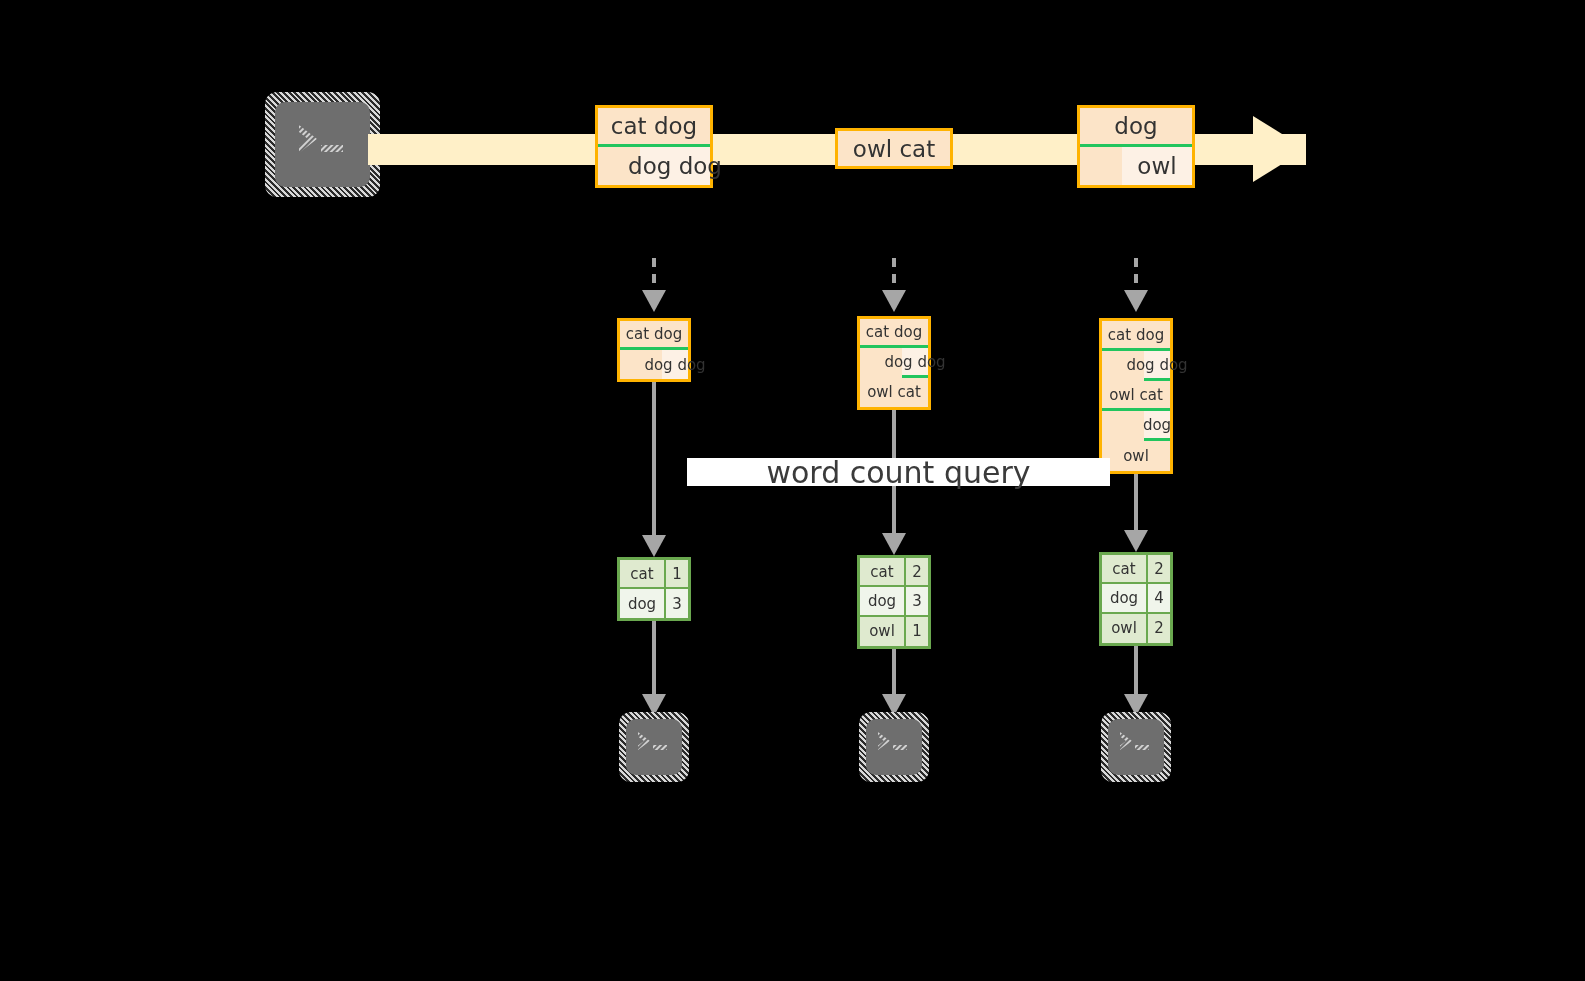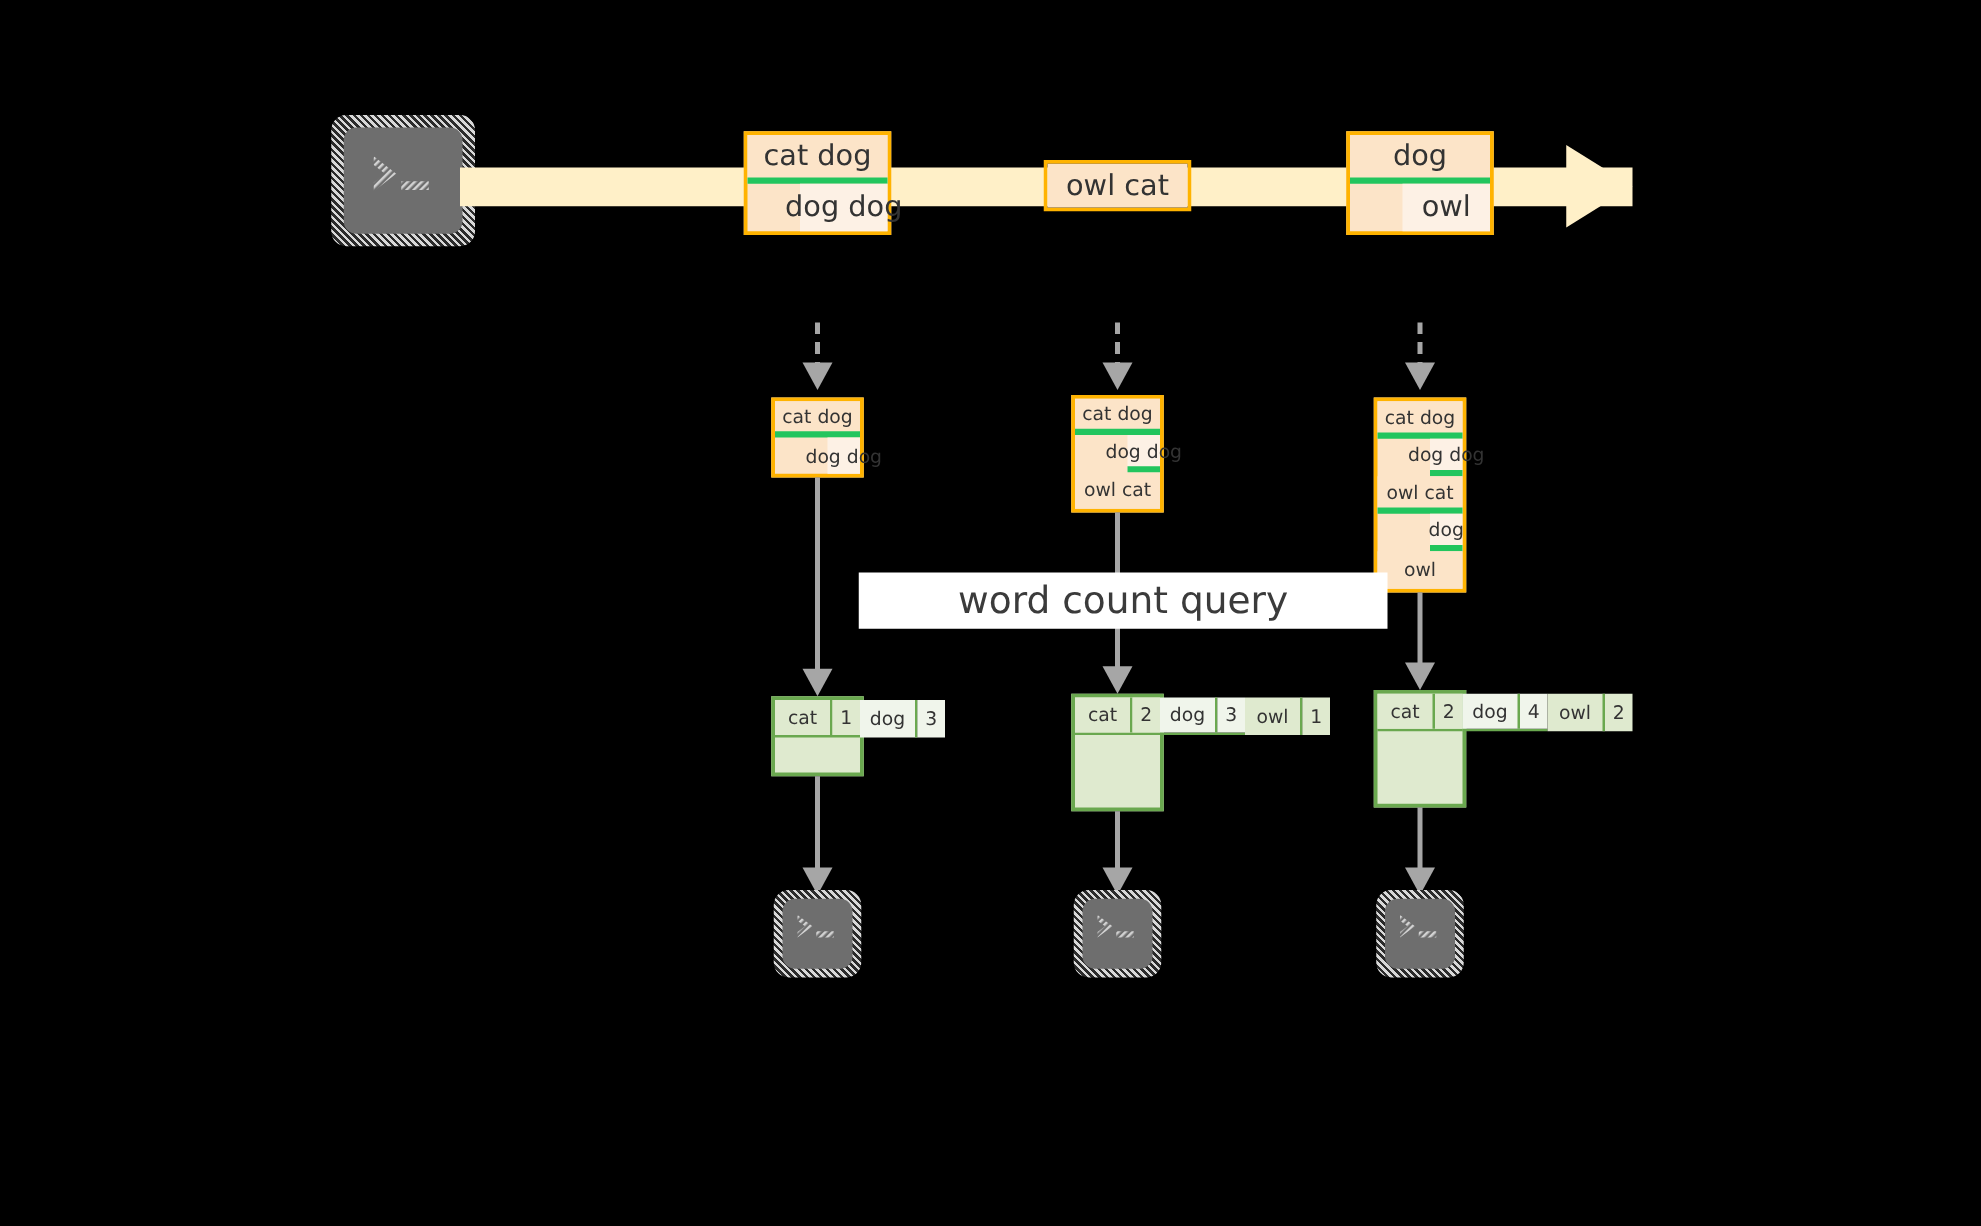--- a/index.html
+++ b/index.html
@@ -18,27 +18,27 @@
   
   .streamShaft{position:absolute;background:#fff0c8;}
   .streamHead{position:absolute;width:0;height:0;border-style:solid;
        border-color:transparent transparent transparent #fff0c8;}
 
   
   .recbox{position:absolute;box-sizing:border-box;border:3px solid #ffb300;
        background:#fce4c8;display:flex;flex-direction:column;}
   .recrow{box-sizing:border-box;display:flex;align-items:center;
        justify-content:center;color:#333;background:#fce4c8;
-       border-bottom:5px solid #22c55e;white-space:nowrap;}
+       border-bottom:3px solid #22c55e;white-space:nowrap;}
   .recrow:last-child{border-bottom:none;}
   .recrow.alt{background:#fdf1e5;margin-left:42px;}
 
   
   .gtable{position:absolute;box-sizing:border-box;border:3px solid #6aa84f;
-       display:flex;flex-direction:row;background:#dfeacf;}
+       display:flex;flex-direction:column;background:#dfeacf;}
   .grow{display:flex;box-sizing:border-box;border-bottom:2px solid #6aa84f;}
   .grow:last-child{border-bottom:none;}
   .gcell{box-sizing:border-box;display:flex;align-items:center;
        justify-content:center;color:#333;white-space:nowrap;
        background:#dfeacf;}
   .gcell.key{border-right:2px solid #6aa84f;}
   .grow.alt .gcell{background:#f0f5eb;}
 
   
   .vline{position:absolute;background:#a6a6a6;width:4px;}
@@ -195,17 +195,17 @@
 
   <div class="term" style="left:1101px;top:712px;width:70px;height:70px;">
     <div class="hatch"></div>
     <div class="inner" style="left:7px;top:7px;right:7px;bottom:7px;"></div>
     <svg width="70" height="70" viewBox="0 0 70 70">
       <path d="M19 20 L31 29 L19 38 L19 33.5 L25 29 L19 24.5 Z" fill="url(#hp1)"></path>
       <rect x="34" y="33" width="14" height="5" fill="url(#hp1)"></rect>
     </svg>
   </div>
 
-  <div class="banner" style="left:687px;top:458px;width:423px;height:45px;font-size:30px;">
+  <div class="banner" style="left:687px;top:458px;width:423px;height:28px;font-size:30px;">
     <span>word count query</span>
   </div>
 
 </div>
 
 </body></html>

